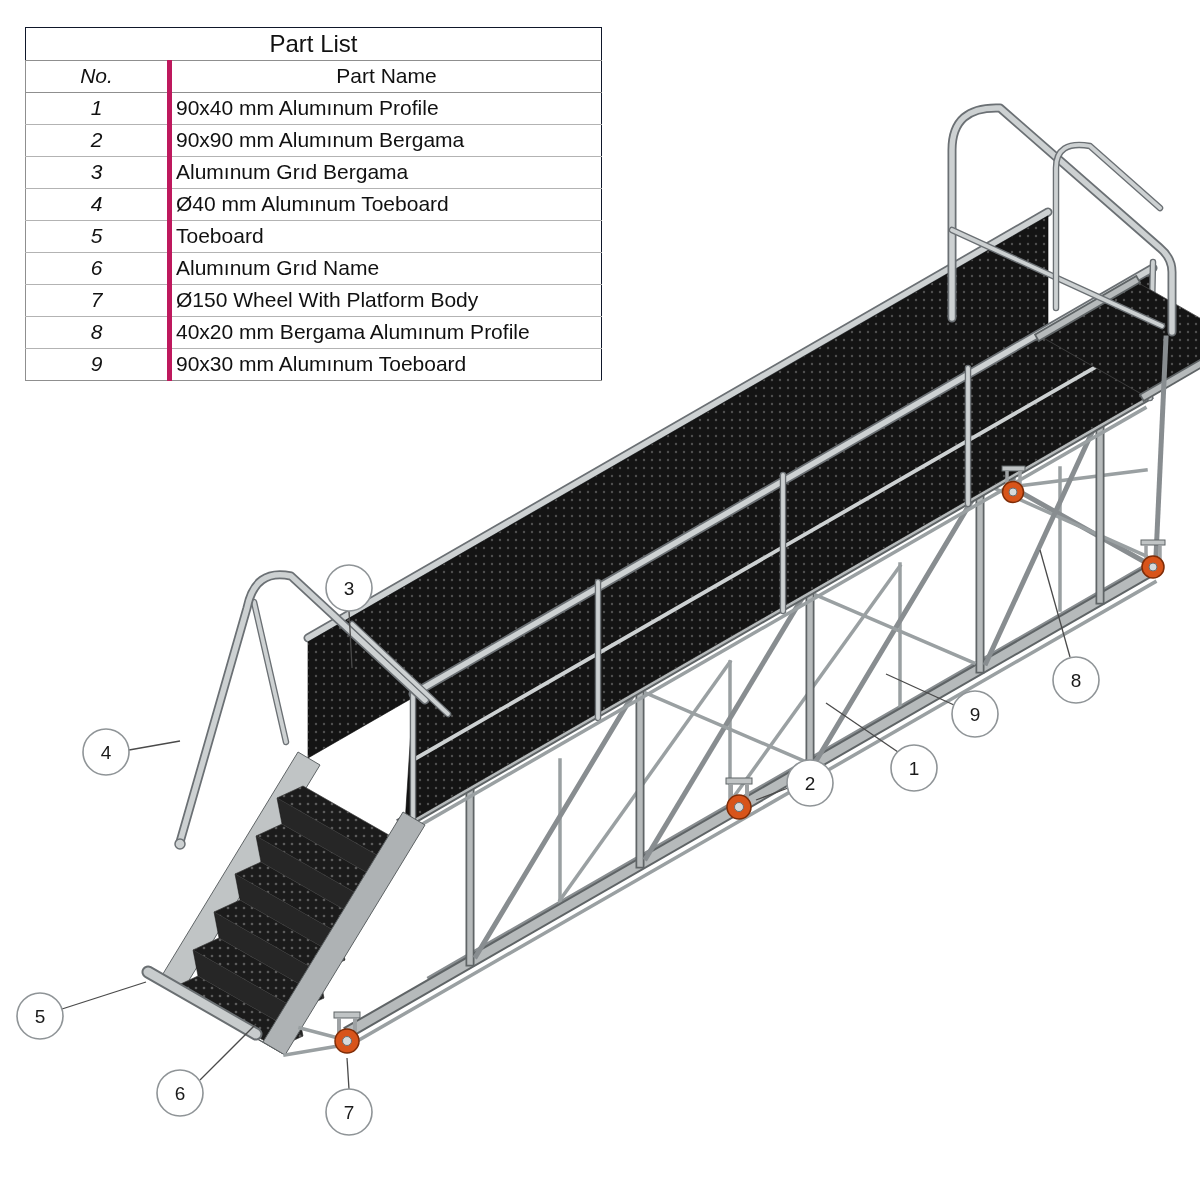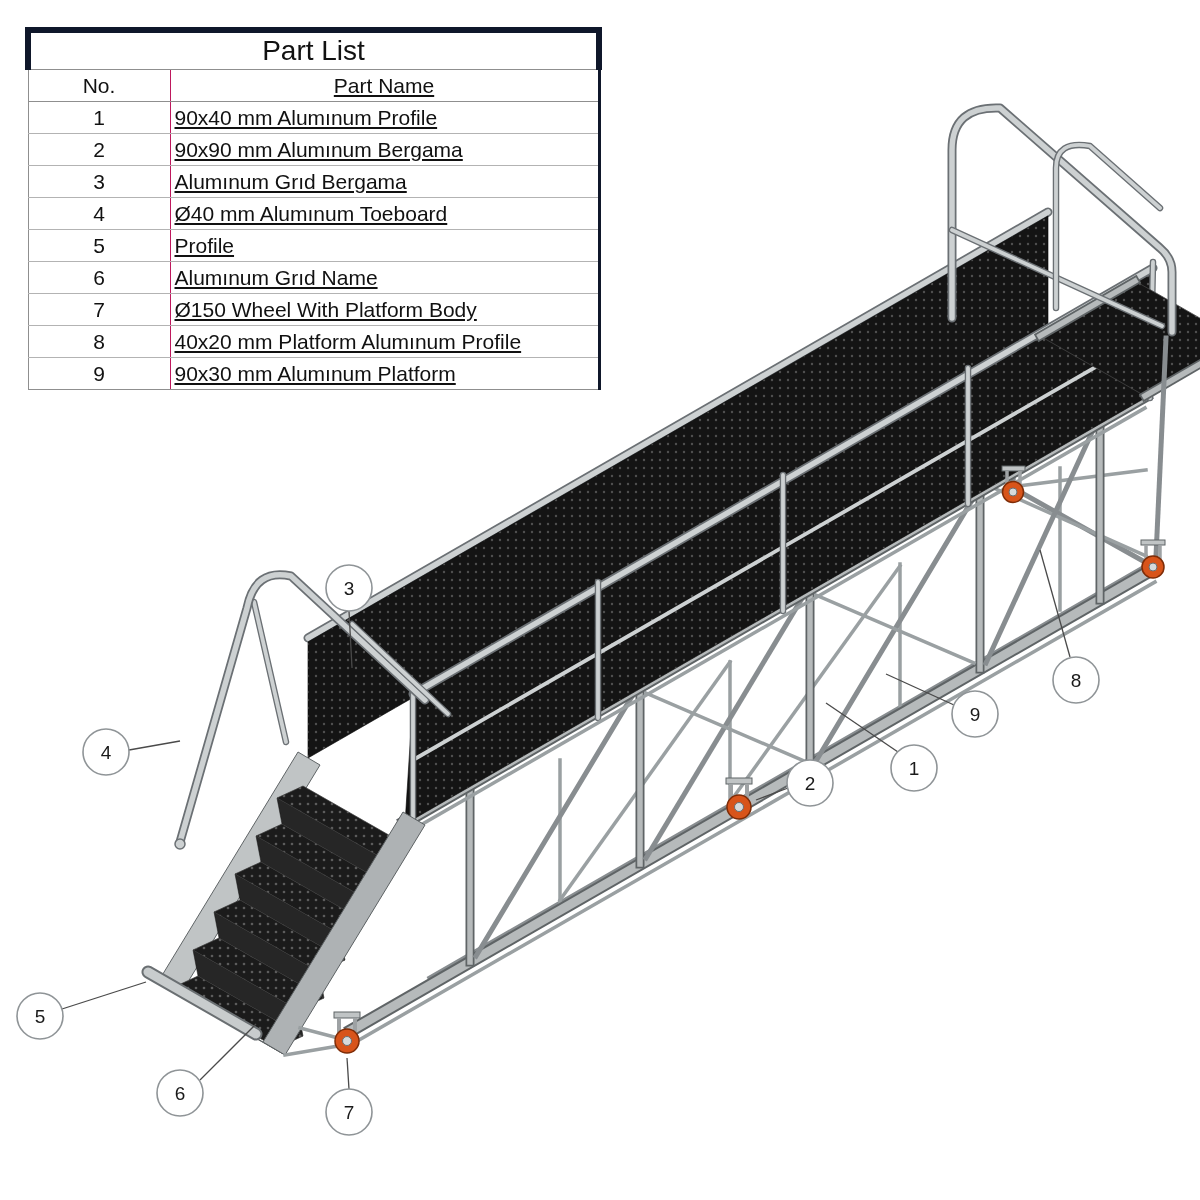--- a/index.html
+++ b/index.html
@@ -4,24 +4,24 @@
 <style>
   html,body{margin:0;padding:0;background:#fff;}
   .stage{position:relative;width:1200px;height:1200px;background:#fff;overflow:hidden;
          font-family:"Liberation Sans", sans-serif;}
   .drawing{position:absolute;left:0;top:0;}
 
   
   .plist{position:absolute;left:25px;top:27px;width:577px;border-collapse:collapse;
          background:#fff;font-size:21px;color:#111;}
   .plist td{border-bottom:1px solid #b3b3b3;padding:2px 4px;height:27px;line-height:1.15;}
-  .plist .title-cell{text-align:center;border:6px solid #0f172a;border-bottom:1px solid #8f8f8f;font-size:28px;}
+  .plist .title-cell{text-align:center;border:1px solid #0f172a;border-bottom:1px solid #8f8f8f;font-size:24px;}
   .plist .hdr td{border-bottom:1px solid #8f8f8f;}
-  .plist .no-cell{width:133px;text-align:center;border-left:1px solid #8f8f8f;border-right:1px solid #be185d;}
-  .plist .nm-cell{text-align:left;border-right:3px solid #0f172a;text-decoration:underline;}
+  .plist .no-cell{width:133px;text-align:center;border-left:1px solid #8f8f8f;border-right:5px solid #be185d;font-style:italic;}
+  .plist .nm-cell{text-align:left;border-right:1px solid #0f172a;}
   .plist tr:last-child td{border-bottom:1px solid #8f8f8f;}
   .plist .hdr .no-cell,.plist .hdr .nm-cell{text-align:center;}
 
   
   .tube-o{fill:none;stroke:#6b7074;stroke-width:9;stroke-linecap:round;stroke-linejoin:round}
   .tube-i{fill:none;stroke:#cdd1d2;stroke-width:5.5;stroke-linecap:round;stroke-linejoin:round}
   .tube-o2{fill:none;stroke:#6b7074;stroke-width:6.5;stroke-linecap:round}
   .tube-i2{fill:none;stroke:#cdd1d2;stroke-width:3.8;stroke-linecap:round}
   .fr-o{fill:none;stroke:#5f6466;stroke-width:13;stroke-linecap:square}
   .fr-i{fill:none;stroke:#b6babb;stroke-width:9;stroke-linecap:square}
@@ -265,34 +265,34 @@
   <tr>
     <td class="no-cell">3</td>
     <td class="nm-cell">Alumınum Grıd Bergama</td>
   </tr>
   <tr>
     <td class="no-cell">4</td>
     <td class="nm-cell">Ø40 mm Alumınum Toeboard</td>
   </tr>
   <tr>
     <td class="no-cell">5</td>
-    <td class="nm-cell">Profile</td>
+    <td class="nm-cell">Toeboard</td>
   </tr>
   <tr>
     <td class="no-cell">6</td>
     <td class="nm-cell">Alumınum Grıd Name</td>
   </tr>
   <tr>
     <td class="no-cell">7</td>
     <td class="nm-cell">Ø150 Wheel With Platform Body</td>
   </tr>
   <tr>
     <td class="no-cell">8</td>
-    <td class="nm-cell">40x20 mm Platform Alumınum Profile</td>
+    <td class="nm-cell">40x20 mm Bergama Alumınum Profile</td>
   </tr>
   <tr>
     <td class="no-cell">9</td>
-    <td class="nm-cell">90x30 mm Alumınum Platform</td>
+    <td class="nm-cell">90x30 mm Alumınum Toeboard</td>
   </tr>
 </tbody>
     </table>
 
 </div>
 
 </body></html>

